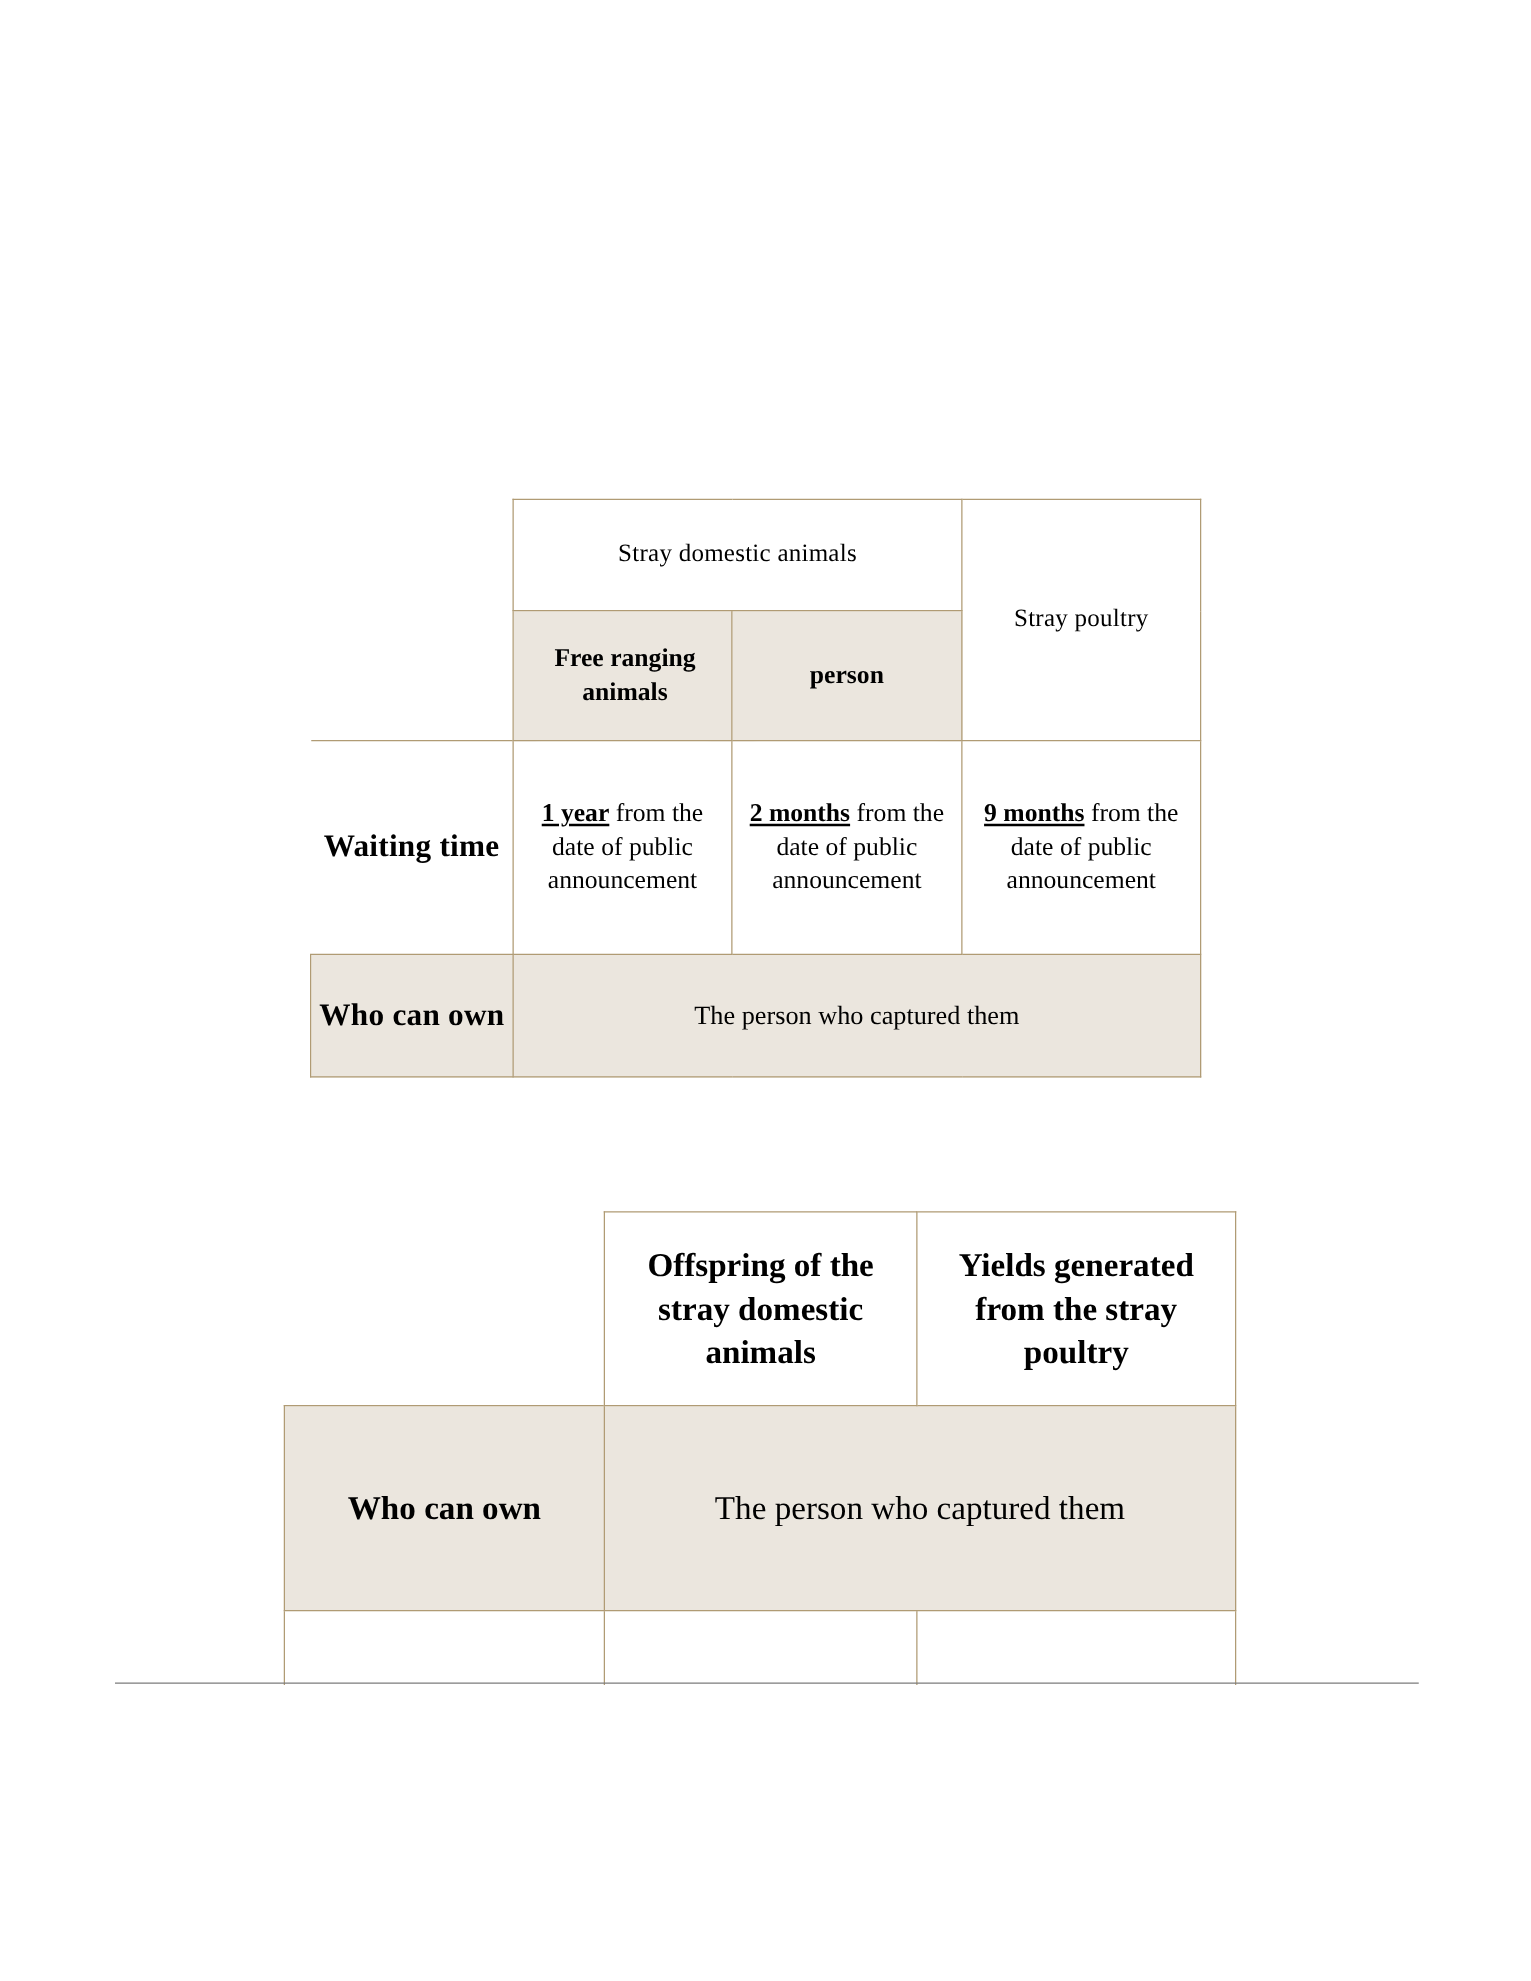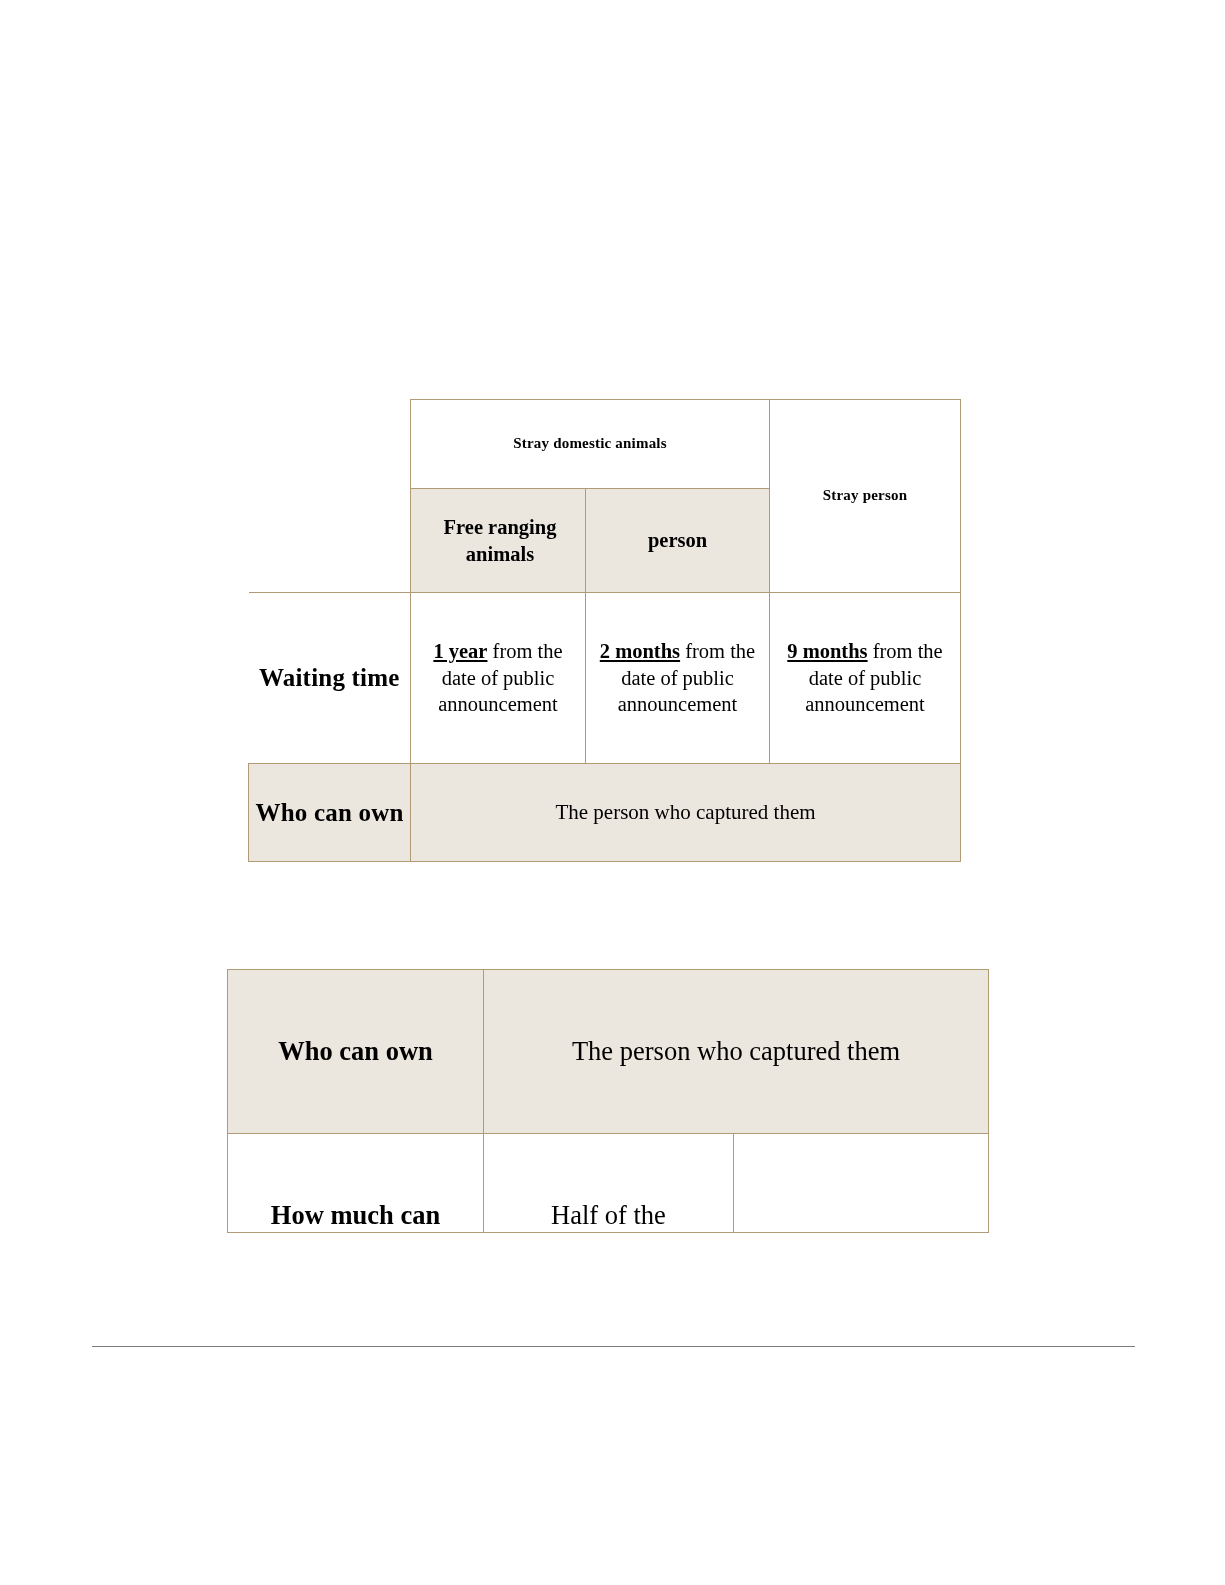--- a/index.html
+++ b/index.html
@@ -52,22 +52,22 @@
     top: 399px;
     width: 712px;
   }
   #table1 td { font-size: 20.5px; line-height: 1.28; }
   #table1 .rowlabel {
     font-weight: bold;
     font-size: 25px;
     letter-spacing: 0.2px;
   }
   #table1 .hdr-main {
-    font-weight: bold;
-    font-size: 15px;
+    font-weight: normal;
+    font-size: 20px;
     letter-spacing: 0.2px;
   }
   #table1 .hdr-sub {
     font-weight: bold;
     font-size: 20.5px;
   }
   #table1 .body-cell { font-size: 20.5px; line-height: 1.3; border-radius: 22px; }
   #table1 .wide-cell { font-size: 21px; }
 
   
@@ -125,21 +125,21 @@
       <col style="width:162px">
       <col style="width:175px">
       <col style="width:184px">
       <col style="width:191px">
     </colgroup>
     <tbody>
 
       <tr>
         <td class="noborder"></td>
         <td colspan="2" class="hdr-main" style="height:84px;">Stray domestic animals</td>
-        <td rowspan="2" class="hdr-main">Stray person</td>
+        <td rowspan="2" class="hdr-main">Stray poultry</td>
       </tr>
 
       <tr>
         <td class="noborder"></td>
         <td class="hdr-sub beige" style="height:99px;padding-left:10px;">Free ranging animals</td>
         <td class="hdr-sub beige">person</td>
       </tr>
 
       <tr>
         <td class="rowlabel nb-left" style="height:166px;">Waiting time</td>
@@ -162,20 +162,25 @@
   </table>
 
   <table id="table2" class="tbl">
     <colgroup>
       <col style="width:256px">
       <col style="width:250px">
       <col style="width:255px">
     </colgroup>
     <tbody>
 
+      <tr>
+        <td class="noborder"></td>
+        <td class="hdr" style="height:150px;">Offspring of the stray domestic animals</td>
+        <td class="hdr">Yields generated from the stray poultry</td>
+      </tr>
 
       <tr>
         <td class="rowlabel beige" style="height:159px;">Who can own</td>
         <td colspan="2" class="body-cell beige">The person who captured them</td>
       </tr>
 
       <tr class="clip-row">
         <td class="rowlabel">How much can</td>
         <td class="body-cell">Half of the</td>
         <td class="body-cell"></td>

